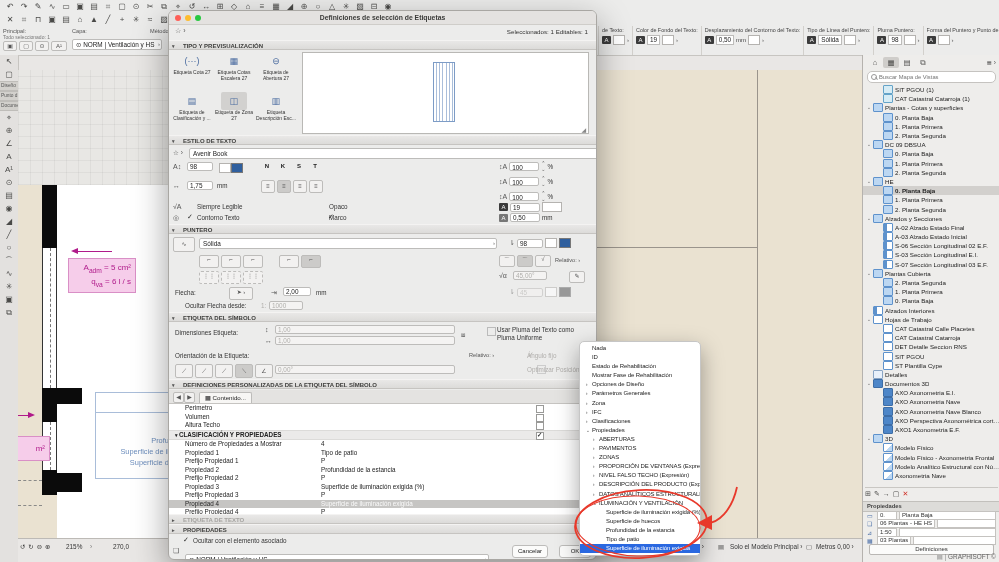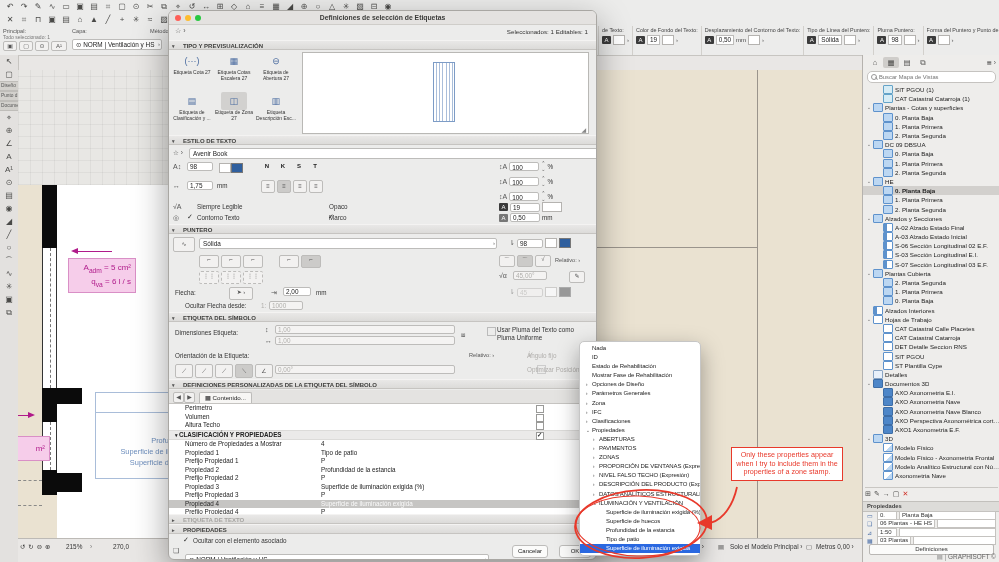--- a/index.html
+++ b/index.html
@@ -1098,21 +1098,20 @@
 
       <div class="mitem" style="padding-left: 20px;">
         <span class="marrow"></span><span>Tipo de patio</span>
       </div>
 
       <div class="mitem selected" style="padding-left: 20px;">
         <span class="marrow"></span><span>Superficie de iluminación exigida</span>
       </div>
     </div>
 
-  <div id="annobox">Only these properties appear when I try to include them in the properties of a zone stamp.</div>
   <svg id="annosvg" width="999" height="562">
     <ellipse cx="641" cy="524" rx="66" ry="34" fill="none" stroke="#e8392b" stroke-width="1.8" transform="rotate(-3 641 524)"></ellipse>
     <ellipse cx="638" cy="526" rx="62" ry="30" fill="none" stroke="#e8392b" stroke-width="1.1" transform="rotate(2 638 526)"></ellipse>
     <path d="M737,487 C732,510 718,525 704,523" fill="none" stroke="#e8392b" stroke-width="1.8"></path>
     <polygon points="712,515 697,523 712,530" fill="#e8392b"></polygon>
   </svg>
 
 </div>
 
 </body></html>

